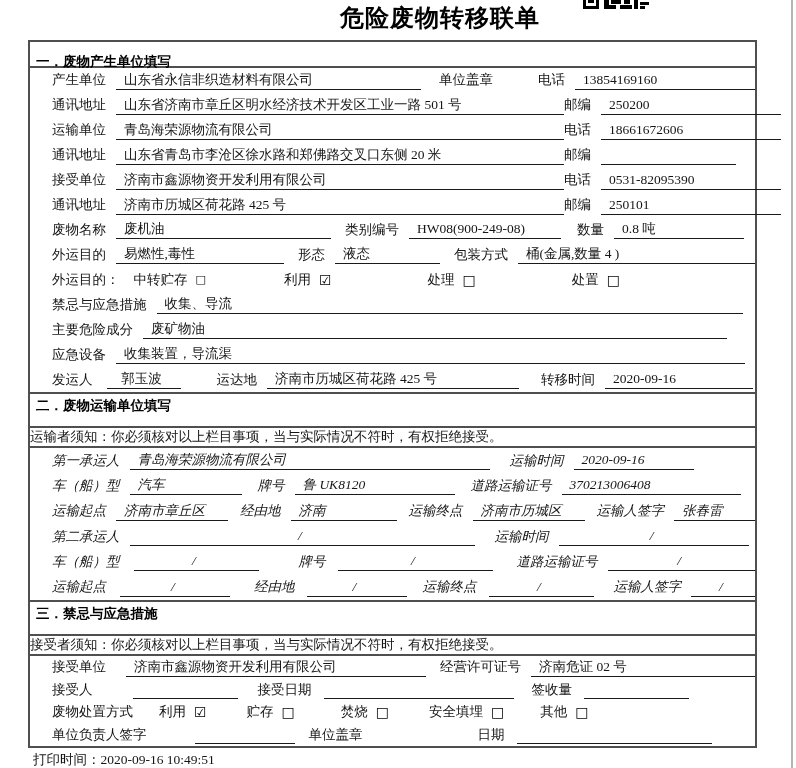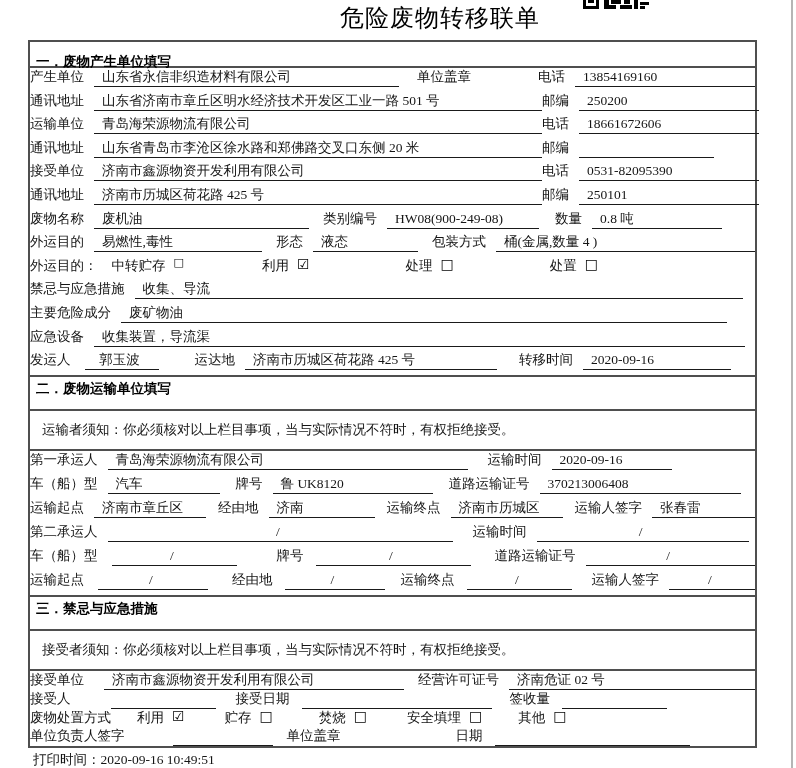--- a/index.html
+++ b/index.html
@@ -1,36 +1,36 @@
 <!DOCTYPE html>
 <html><head>
 <meta charset="utf-8">
 <style>
   html,body{margin:0;padding:0;background:#fff;}
   .page{position:relative;width:796px;height:768px;background:#ffffff;overflow:hidden;
         font-family:"Liberation Serif","DejaVu Serif",serif;color:#151515;font-size:13.5px;}
   .hdr-no{position:absolute;left:33px;top:14px;white-space:nowrap;}
   .doc-title{position:absolute;left:255px;top:2px;width:370px;text-align:center;
         font-family:"Liberation Sans","DejaVu Sans",sans-serif;
-        font-size:24px;font-weight:400;letter-spacing:1px;color:#000;}
+        font-size:24px;font-weight:700;letter-spacing:1px;color:#000;}
   .qr{position:absolute;left:583px;top:0;}
   .edge-line{position:absolute;left:791px;top:0;width:2px;height:768px;background:#b5b5b5;}
 
   .tbl{position:absolute;left:28px;top:40px;width:729px;height:708px;box-sizing:border-box;
        border:2px solid #4f4f4f;display:flex;flex-direction:column;}
   .sec-hd{flex:none;box-sizing:border-box;padding:11px 0 0 6px;height:26px;
        border-bottom:2px solid #4f4f4f;font-family:"Liberation Sans","DejaVu Sans",sans-serif;
        font-weight:700;font-size:13.5px;color:#000;}
   .sec-hd.mid{border-top:2px solid #4f4f4f;height:36px;padding-top:3px;}
-  .notice{flex:none;box-sizing:border-box;height:40px;display:flex;align-items:center;
-       padding-left:12px;border-bottom:2px solid #4f4f4f;white-space:nowrap;}
+  .notice{flex:none;box-sizing:border-box;height:20px;display:flex;align-items:center;
+       padding-left:0;border-bottom:2px solid #4f4f4f;white-space:nowrap;}
   .sec-body{display:flex;flex-direction:column;box-sizing:border-box;}
-  .body1{height:324px;} .body2{height:152px;} .body3{flex:1;}
-
-  .frow{flex:1;display:flex;align-items:flex-start;padding-left:0;min-height:0;box-sizing:border-box;}
+  .body1{height:324px;} .body2{height:152px;font-style:italic;} .body3{flex:1;}
+
+  .frow{flex:1;display:flex;align-items:center;padding-left:22px;min-height:0;box-sizing:border-box;}
   .lbl{white-space:nowrap;flex:none;}
   .u{flex:none;box-sizing:border-box;border-bottom:1px solid #1a1a1a;white-space:nowrap;
      margin-left:10px;padding:0 4px 1px 8px;height:19px;line-height:17px;}
   .u.fill{flex:1;}
   .u.ctr{text-align:center;padding-left:0;}
   .mla{margin-left:auto;}
   .cb{flex:none;font-family:"DejaVu Sans","Liberation Sans",sans-serif;font-size:14px;
       line-height:1;margin-left:8px;color:#000;}
   .cb.sm{font-size:11px;}
   .print-line{position:absolute;left:33px;top:751px;white-space:nowrap;}

